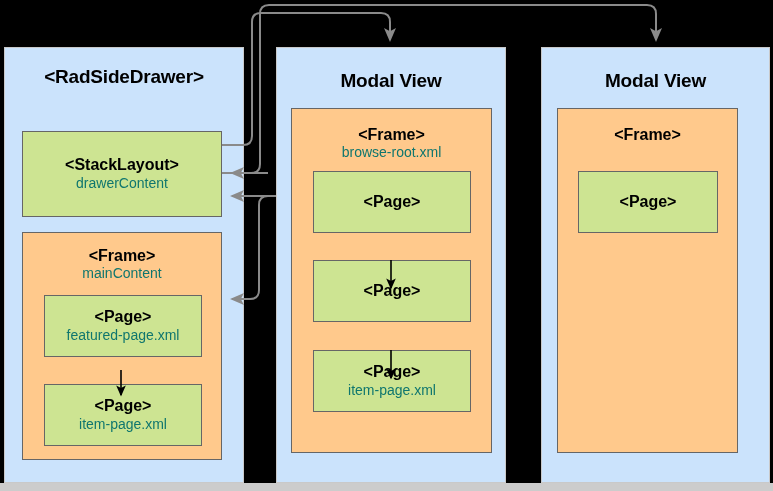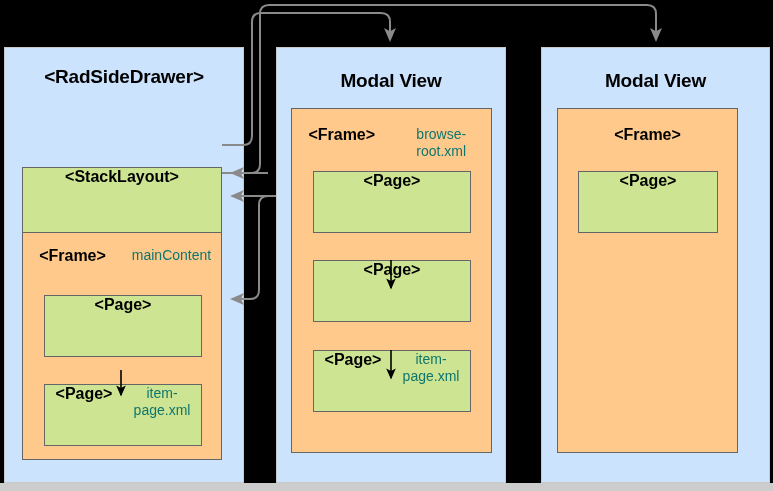--- a/index.html
+++ b/index.html
@@ -49,22 +49,22 @@
     font-size: 15px;
     font-weight: normal;
     color: #000000;
   }
   
   .box {
     position: absolute;
     box-sizing: border-box;
     border: 1px solid #666666;
     display: flex;
-    flex-direction: row;
-    align-items: flex-start;
+    flex-direction: column;
+    align-items: center;
   }
   .box.orange { background: #ffc98c; }
   .box.green  { background: #cde492; }
 
   .box-title {
     font-size: 16px;
     font-weight: bold;
     color: #000000;
     text-align: center;
     line-height: 1.15;
@@ -96,30 +96,32 @@
   }
 </style>
 </head>
 <body>
 
 <div id="canvas">
 
   <div class="panel" style="left:4px; top:47px; width:240px; height:436px;">
     <div class="panel-title" style="top:18px;">&lt;RadSideDrawer&gt;</div>
 
-    <div class="box green" style="left:17px; top:83px; width:200px; height:86px; justify-content:center;margin-top:36px;">
+    <div class="box green" style="left:17px; top:83px; width:200px; height:86px; justify-content:center;">
       <div class="box-title">&lt;StackLayout&gt;</div>
+      <div class="box-sub">drawerContent</div>
     </div>
 
     <div class="box orange" style="left:17px; top:184px; width:200px; height:228px; padding-top:14px;">
       <div class="box-title">&lt;Frame&gt;</div>
       <div class="box-sub">mainContent</div>
 
       <div class="box green" style="left:21px; top:62px; width:158px; height:62px; justify-content:center;">
         <div class="box-title">&lt;Page&gt;</div>
+        <div class="box-sub">featured-page.xml</div>
       </div>
 
       <div class="box green" style="left:21px; top:151px; width:158px; height:62px; justify-content:center;">
         <div class="box-title">&lt;Page&gt;</div>
         <div class="box-sub">item-page.xml</div>
       </div>
     </div>
   </div>
 
   <div class="panel" style="left:276px; top:47px; width:230px; height:436px;">

